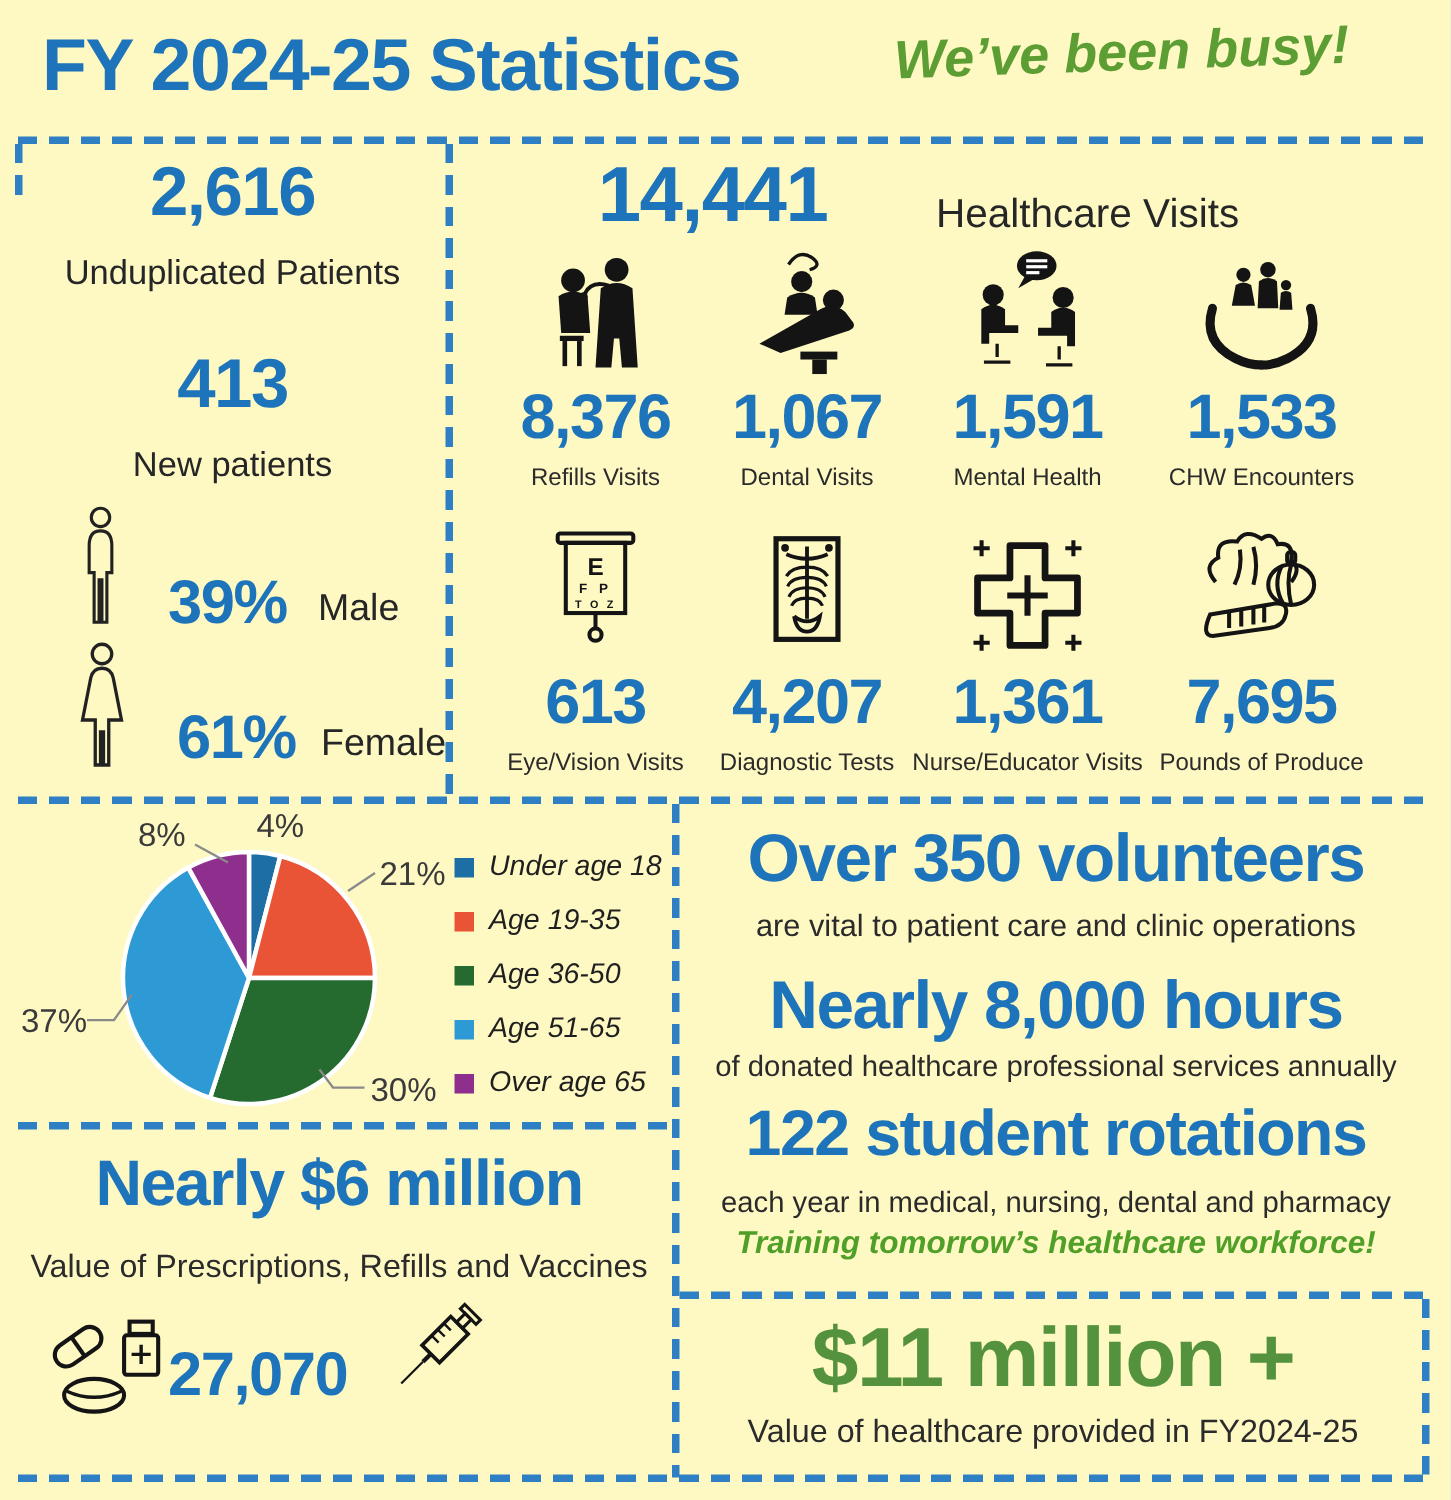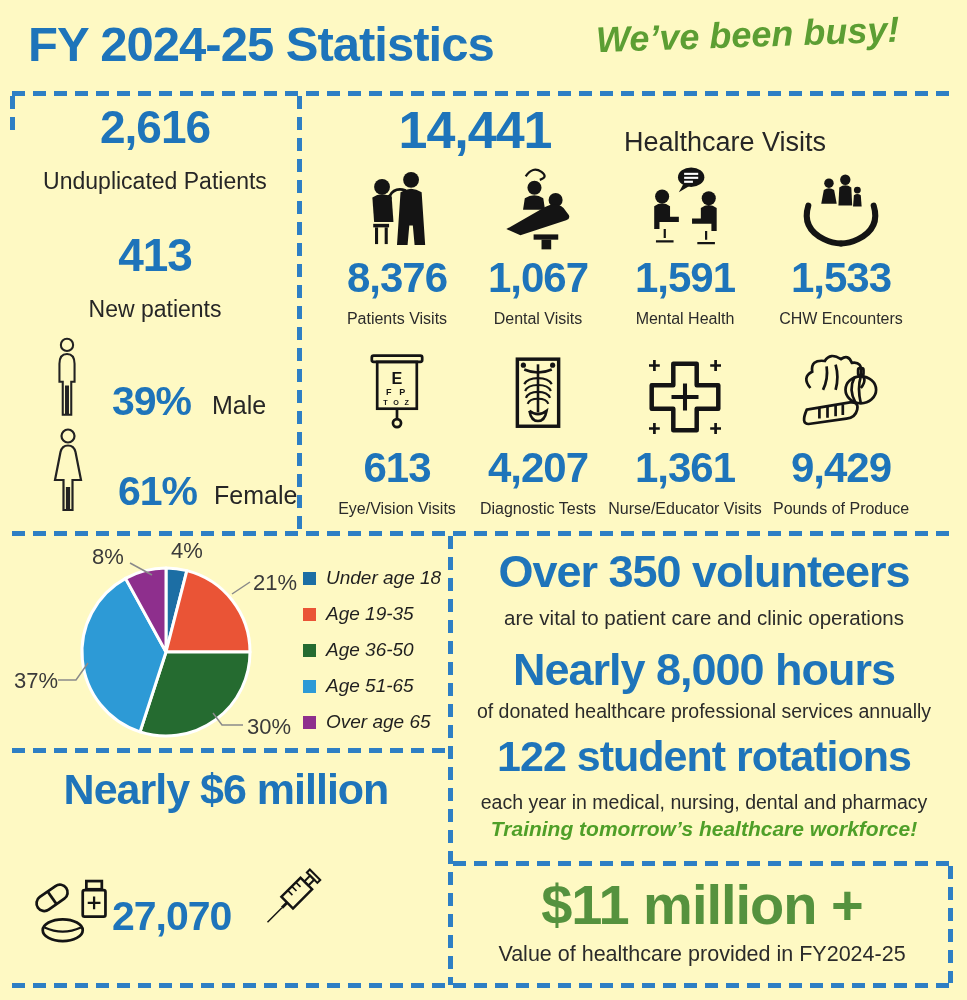--- a/index.html
+++ b/index.html
@@ -90,21 +90,21 @@
           <rect x="25" y="72" width="3.5" height="19"></rect>
           <rect x="36" y="72" width="3.5" height="19"></rect>
           <circle cx="66" cy="18" r="9"></circle>
           <path d="M54 32 Q66 24 78 32 L82 92 L70 92 L68 70 L64 70 L62 92 L50 92 Z"></path>
           <circle cx="41" cy="38" r="3"></circle>
         </g>
         <path d="M60 30 Q47 26 42 36" fill="none" stroke="#141414" stroke-width="3"></path>
       </svg>
     </div>
     <div class="v-num">8,376</div>
-    <div class="v-label">Patients Visits</div>
+    <div class="v-label">Refills Visits</div>
   </div>
 
   <div class="vcard" style="left:462px;top:160px;width:152px;">
     <div class="icon-box">
       <svg width="96" height="88" viewBox="0 0 100 100">
         <path d="M36 14 Q44 2 54 9 Q62 15 52 18" fill="none" stroke="#141414" stroke-width="2.5"></path>
         <g fill="#141414">
           <circle cx="46" cy="27" r="8"></circle>
           <path d="M35 39 Q46 32 56 39 L58 52 L33 52 Z"></path>
           <circle cx="70" cy="41" r="8"></circle>
@@ -230,21 +230,21 @@
           <path d="M16 40 Q6 28 18 22 Q16 8 32 10 Q38 0 50 8 Q58 2 62 12 Q74 10 72 24 Q80 30 72 40"></path>
           <path d="M34 16 Q36 30 30 42 M44 14 Q48 28 44 42"></path>
           <ellipse cx="72" cy="42" rx="17" ry="15"></ellipse>
           <path d="M72 27 Q68 40 72 57 M65 28 Q58 42 66 56"></path>
           <rect x="69" y="18" width="6" height="8" rx="2"></rect>
           <path d="M12 64 L60 56 Q70 55 68 64 Q66 73 56 74 L14 80 Q5 80 12 64 Z"></path>
           <path d="M26 62 L26 74 M35 60.5 L35 73 M44 59.5 L44 71.5 M52 58.5 L52 70"></path>
         </g>
       </svg>
     </div>
-    <div class="v-num">9,429</div>
+    <div class="v-num">7,695</div>
     <div class="v-label">Pounds of Produce</div>
   </div>
 
   <div class="abs" style="left:0;top:530px;width:448px;height:218px;">
     <svg id="pie-svg" width="448" height="218" viewBox="0 0 448 218">
       <g id="pie-slices">
           <path d="M166,122 L166.00,38.00 A84,84 0 0 1 186.89,40.64 Z" fill="#1c6ea4" stroke="#fff" stroke-width="3" stroke-linejoin="round"></path>
           <path d="M166,122 L186.89,40.64 A84,84 0 0 1 250.00,122.00 Z" fill="#ea5436" stroke="#fff" stroke-width="3" stroke-linejoin="round"></path>
           <path d="M166,122 L250.00,122.00 A84,84 0 0 1 140.04,201.89 Z" fill="#256b30" stroke="#fff" stroke-width="3" stroke-linejoin="round"></path>
           <path d="M166,122 L140.04,201.89 A84,84 0 0 1 125.53,48.39 Z" fill="#2d9ad6" stroke="#fff" stroke-width="3" stroke-linejoin="round"></path>
@@ -281,20 +281,21 @@
         <span class="legend-label">Age 51-65</span>
       </div>
       <div class="legend-row">
         <span class="swatch" style="background: rgb(142, 47, 141);"></span>
         <span class="legend-label">Over age 65</span>
       </div>
     </div>
   </div>
 
   <div class="abs center big-blue" style="left:0;top:765px;width:452px;font-size:43px;">Nearly $6 million</div>
+  <div class="abs center sub-ink" style="left:0;top:832px;width:452px;font-size:21.5px;">Value of Prescriptions, Refills and Vaccines</div>
 
   <svg class="abs" style="left:24px;top:872px;" width="92" height="80" viewBox="0 0 100 88">
     <g fill="none" stroke="#141414" stroke-width="3">
       <g transform="rotate(-35 30 28)">
         <rect x="11" y="20" width="38" height="17" rx="8.5"></rect>
         <line x1="30" y1="20" x2="30" y2="37"></line>
       </g>
       <rect x="64" y="20" width="25" height="29" rx="2"></rect>
       <rect x="68" y="10" width="17" height="9"></rect>
       <path d="M76.5 27 V41 M69.5 34 H83.5" stroke-width="2.5"></path>

